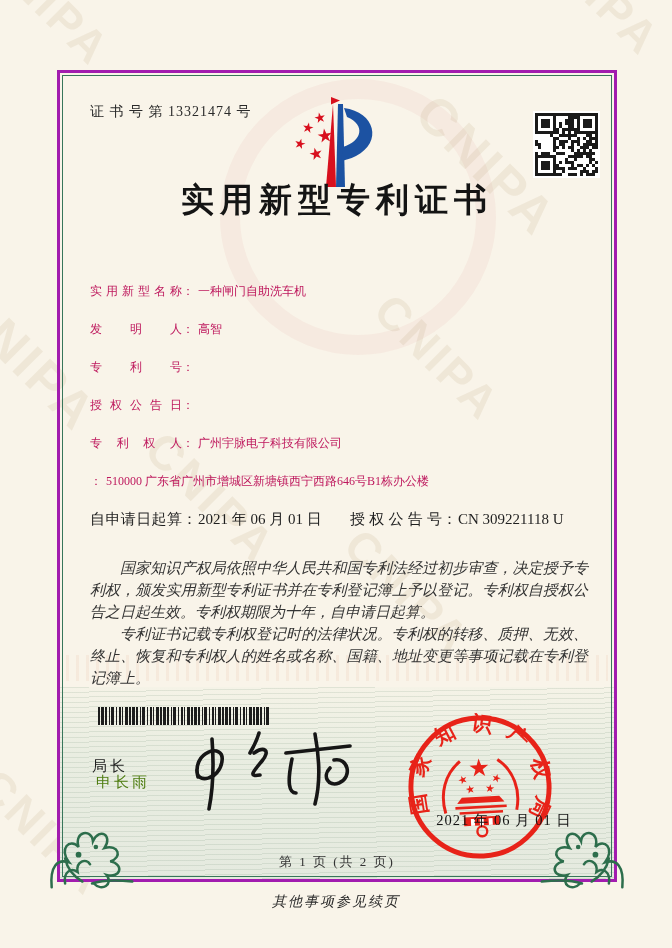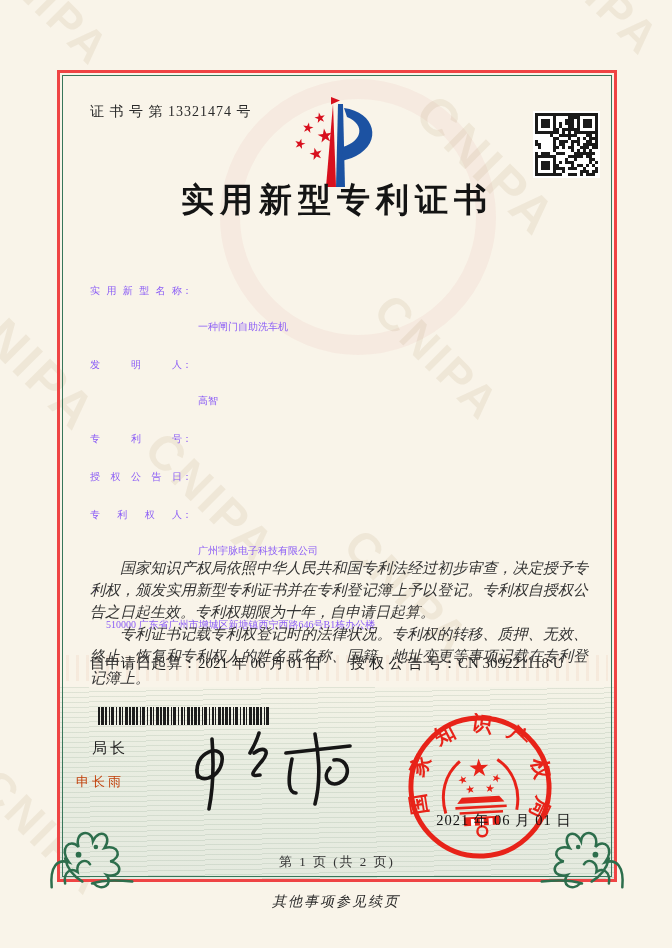--- a/index.html
+++ b/index.html
@@ -12,21 +12,21 @@
   
   .wm{
     position:absolute;z-index:1;
     font-family:"Liberation Sans","DejaVu Sans",sans-serif;
     font-weight:bold;color:#cdbb9c;opacity:.22;
     transform:rotate(45deg);letter-spacing:3px;pointer-events:none;
   }
   
   .frame{
     position:absolute;left:57px;top:70px;width:554px;height:806px;
-    border:3px solid #ef4444;z-index:2;background:transparent;
+    border:3px solid #a21caf;z-index:2;background:transparent;
   }
   .frame-inner{
     position:absolute;inset:2px;border:1px solid #38765a;pointer-events:none;
   }
   
   .band{
     position:absolute;left:0;right:0;bottom:0;height:192px;
     background:
       repeating-linear-gradient(179deg, rgba(110,142,116,.16) 0 1px, rgba(0,0,0,0) 1px 5px),
       linear-gradient(180deg,#f5f3e7 0%,#e9ede1 35%,#e5eadf 100%);
@@ -44,38 +44,38 @@
     position:absolute;left:30px;top:30px;font-size:14px;letter-spacing:1px;color:#2a2a2a;
   }
   .logo{position:absolute;left:222px;top:24px;}
   .qr{position:absolute;right:14px;top:38px;}
   .title{
     position:absolute;left:0;right:0;top:105px;text-align:center;
     font-size:33px;font-weight:600;letter-spacing:6px;color:#141414;
   }
   
   .fields{position:absolute;left:30px;right:24px;top:206px;}
-  .field-row{display:flex;margin-bottom:14px;font-size:10px;line-height:24px;color:#8b5cf6;}
+  .field-row{display:flex;margin-bottom:14px;font-size:12px;line-height:24px;color:#be185d;}
   .f-label{flex:0 0 92px;text-align:justify;text-align-last:justify;}
   .f-colon{flex:0 0 16px;}
-  .f-value{flex:1;margin-top:36px;}
+  .f-value{flex:1;}
   .grant-row{display:flex;font-size:15px;line-height:24px;color:#1f1f1f;}
   .grant-pair1{display:flex;flex:0 0 52%;}
   .grant-pair2{display:flex;flex:1;align-items:center;}
   
   .paras{position:absolute;left:30px;right:26px;top:484px;}
   .paras p{
     margin:0;font-size:15px;line-height:22px;text-align:justify;
     text-indent:2em;color:#333;font-style:italic;
   }
   
   .barcode{position:absolute;left:38px;top:634px;}
   
-  .signer-title{position:absolute;left:32px;top:666px;font-size:15px;letter-spacing:3px;color:#1c1c1c;}
-  .signer-name{position:absolute;left:16px;top:700px;font-size:13px;letter-spacing:3px;color:#c2410c;}
+  .signer-title{position:absolute;left:32px;top:684px;font-size:15px;letter-spacing:3px;color:#1c1c1c;}
+  .signer-name{position:absolute;left:36px;top:700px;font-size:15px;letter-spacing:3px;color:#4d7c0f;}
   .signature{position:absolute;left:122px;top:652px;}
   
   .seal{position:absolute;left:346px;top:640px;transform:rotate(-3deg);}
   .seal-ring-text{font-size:21px;font-weight:bold;fill:#e8140a;letter-spacing:14.5px;}
   .seal-date{
     position:absolute;left:356px;top:738px;width:176px;text-align:center;
     font-size:14.5px;letter-spacing:1px;color:#141414;z-index:3;
   }
   
   .page-info{

